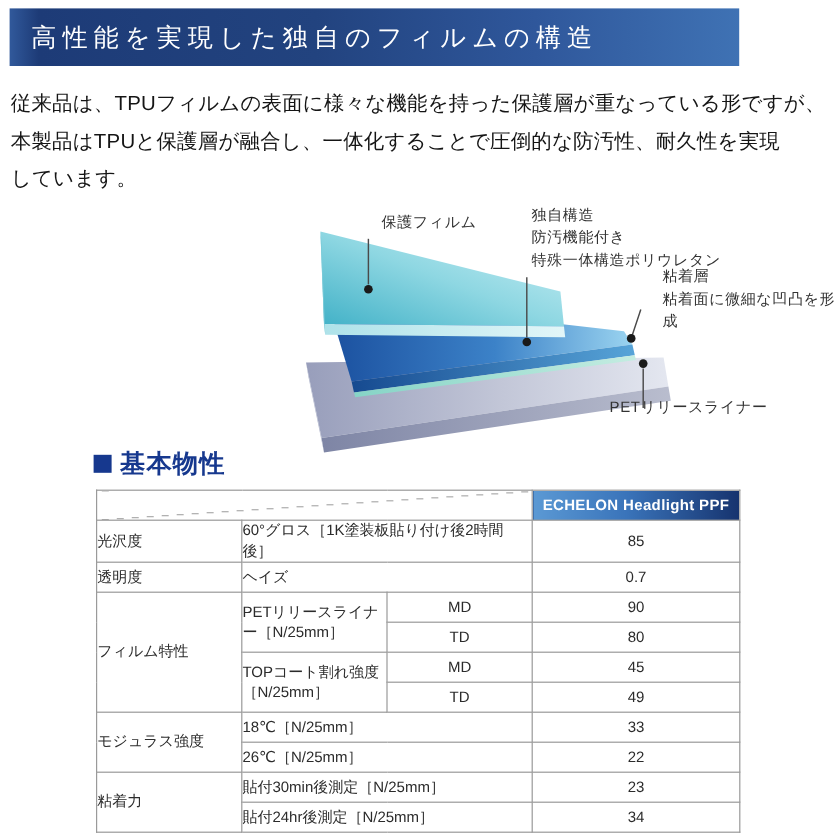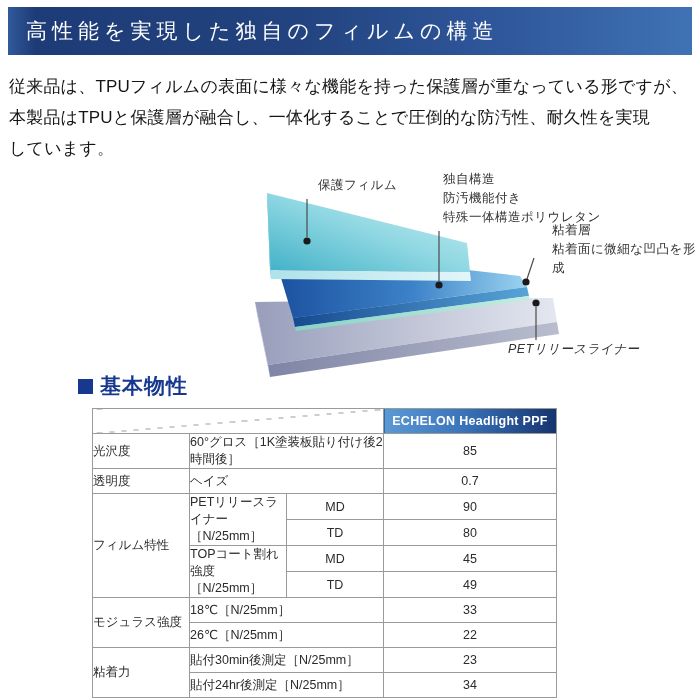--- a/index.html
+++ b/index.html
@@ -1,21 +1,21 @@
 <!DOCTYPE html>
 <html><head>
 <meta charset="utf-8">
 <style>
   html,body{margin:0;padding:0;background:#ffffff;}
   body{font-family:"Liberation Sans","DejaVu Sans",sans-serif;-webkit-font-smoothing:antialiased;}
   #page{position:relative;width:700px;height:700px;background:#fff;overflow:hidden;}
 
   
   .banner{
-    position:absolute;left:8px;top:7px;width:684px;height:48px;
+    position:absolute;left:8px;top:7px;width:608px;height:48px;
     background:linear-gradient(90deg,#31599b 0%,#1d3b77 4%,#22437f 42%,#2f579b 72%,#3f72b4 100%);
     color:#ffffff;display:flex;align-items:center;
     font-family:"DejaVu Serif","Liberation Serif",serif;
     font-size:21px;letter-spacing:5px;padding-left:18px;box-sizing:border-box;
     font-weight:500;
   }
 
   
   .intro{
     position:absolute;left:9px;top:71px;width:688px;
@@ -30,21 +30,21 @@
     white-space:pre-line;letter-spacing:0.5px;margin-left:16px;
   }
 
   
   .section-head{position:absolute;left:78px;top:372px;display:flex;align-items:center;}
   .section-square{width:15px;height:15px;background:#16388e;margin-right:7px;}
   .section-title{font-size:21px;font-weight:bold;color:#16388e;letter-spacing:1px;}
 
   
   table.spec{
-    position:absolute;left:92px;top:408px;width:465px;
+    position:absolute;left:80px;top:408px;width:537px;
     border-collapse:collapse;table-layout:fixed;
     font-size:12.5px;color:#2b2b2b;
   }
   table.spec td{border:1px solid #9a9a9a;height:24px;padding:0;overflow:hidden;}
   td.c-cat{width:103px;padding-left:13px;text-align:left;}
   td.c-test{width:215px;padding-left:13px;text-align:left;}
   td.c-dir{width:47px;text-align:center;margin-left:10px;}
   td.c-val{width:172px;text-align:center;}
   td.diag{
     height:32px;
@@ -134,21 +134,21 @@
       <circle cx="536" cy="303" r="3.6"></circle>
     </g>
   </svg>
 
   <div class="dlabel" style="left:302px;top:176px;">保護フィルム</div>
   <div class="dlabel" style="left:427px;top:170px;">独自構造
 防汚機能付き
 特殊一体構造ポリウレタン</div>
   <div class="dlabel" style="left:536px;top:221px;">粘着層
 粘着面に微細な凹凸を形成</div>
-  <div class="dlabel" style="left:492px;top:340px;font-style:italic;">PETリリースライナー</div>
+  <div class="dlabel" style="left:492px;top:330px;">PETリリースライナー</div>
 
   <div class="section-head">
     <span class="section-square"></span>
     <span class="section-title">基本物性</span>
   </div>
 
   <table class="spec">
     <tbody>
         <tr>
       <td class="diag" colspan="3"></td>

